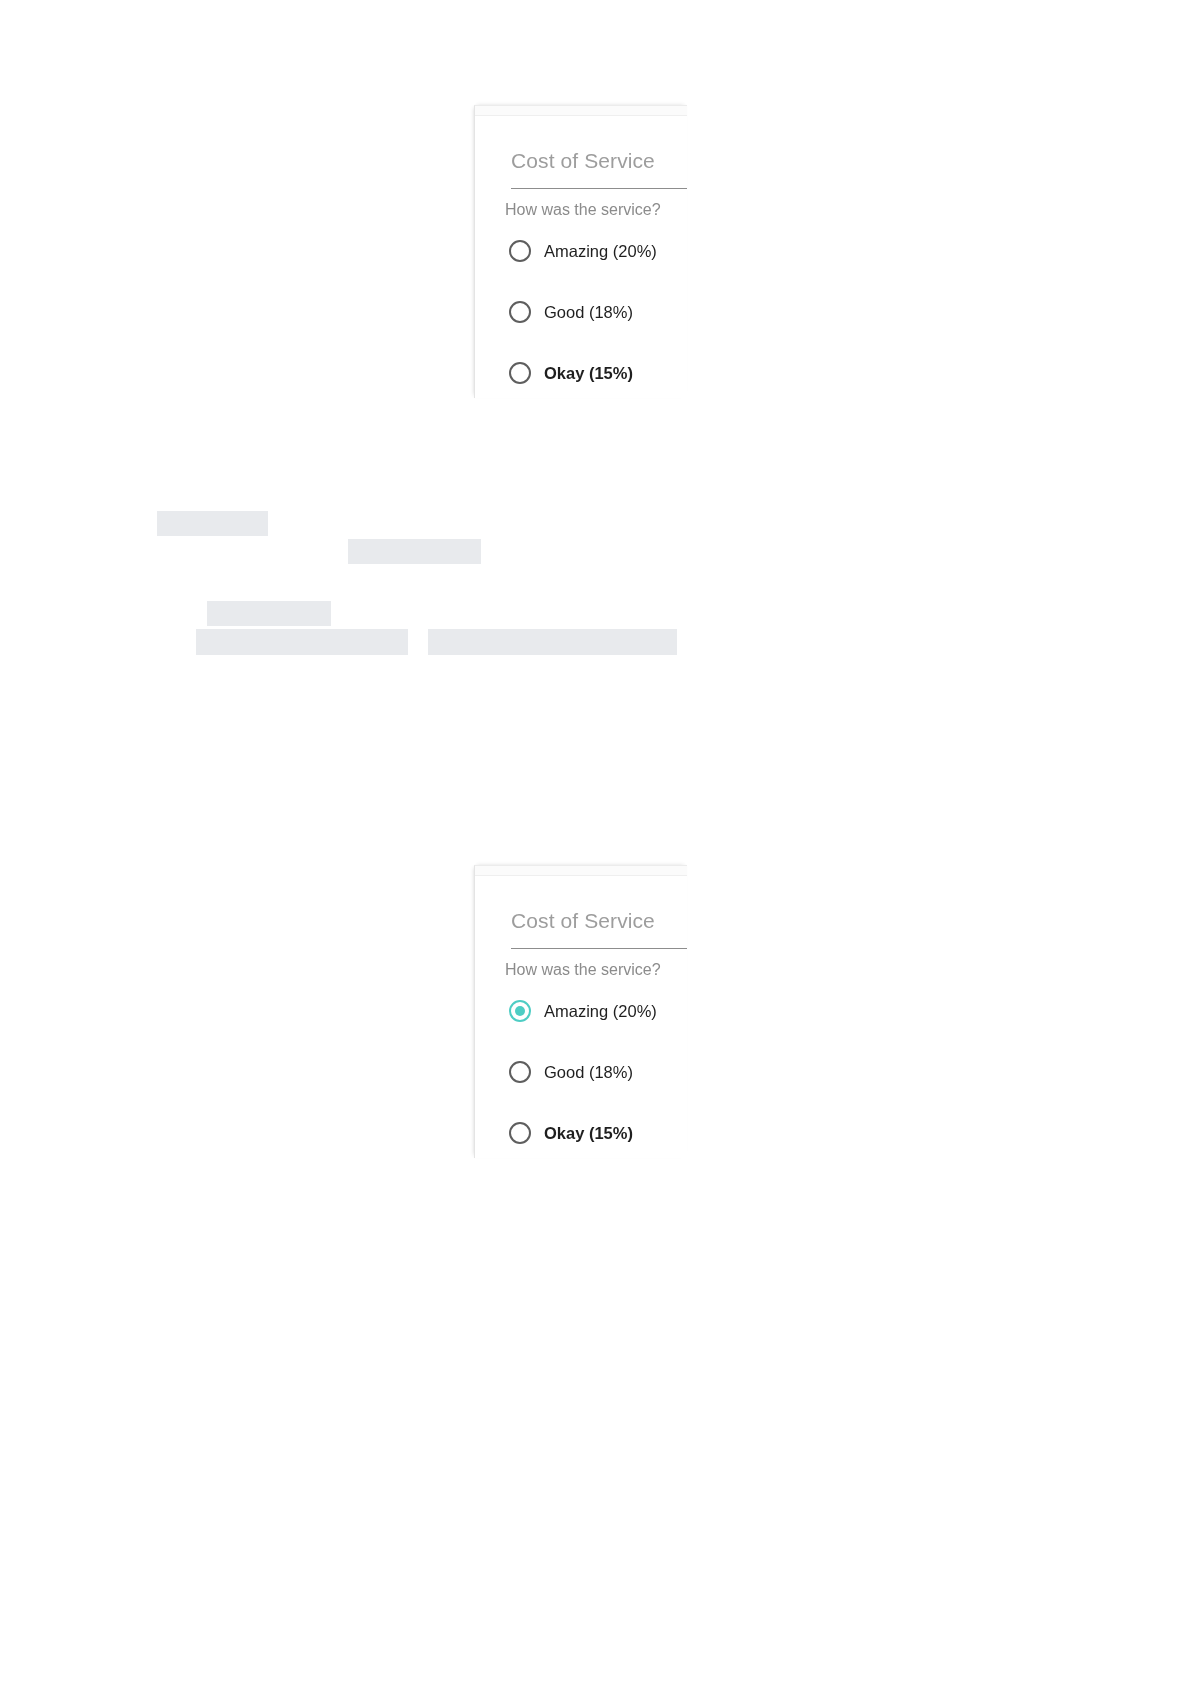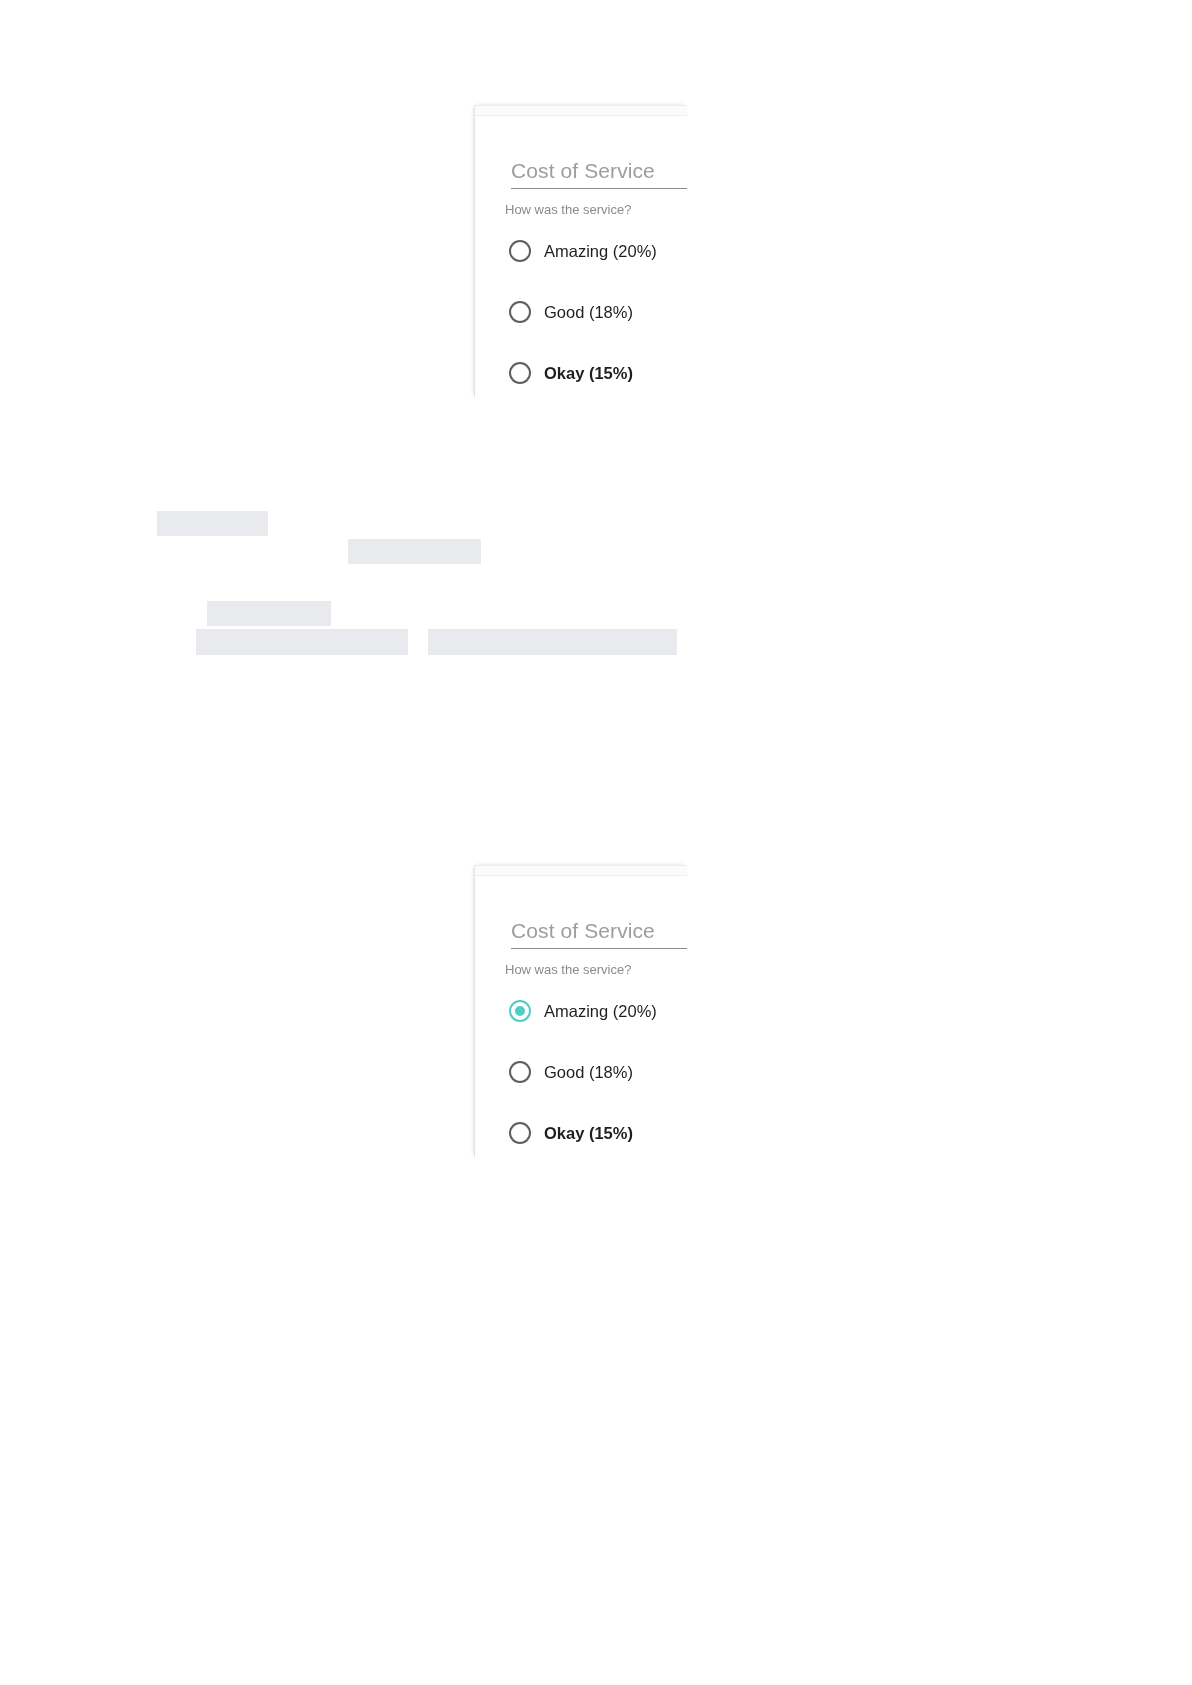--- a/index.html
+++ b/index.html
@@ -46,41 +46,41 @@
     left: 0;
     right: 0;
     top: 10px;
     bottom: 0;
     padding: 0;
   }
 
   .card-title {
     position: absolute;
     left: 36px;
-    top: 42px;
+    top: 32px;
     font-size: 21px;
     line-height: 26px;
     color: #9d9d9d;
     font-weight: 400;
     letter-spacing: 0.1px;
     white-space: nowrap;
   }
   .title-underline {
     position: absolute;
     left: 36px;
     top: 72px;
     width: 180px;
     height: 1px;
     background: #8d8d8d;
   }
   .card-subtitle {
     position: absolute;
     left: 30px;
     top: 83px;
-    font-size: 13px;
+    font-size: 16px;
     line-height: 22px;
     color: #8b8b8b;
     font-weight: 400;
     white-space: nowrap;
   }
 
   .options {
     position: absolute;
     left: 34px;
     top: 122px;

